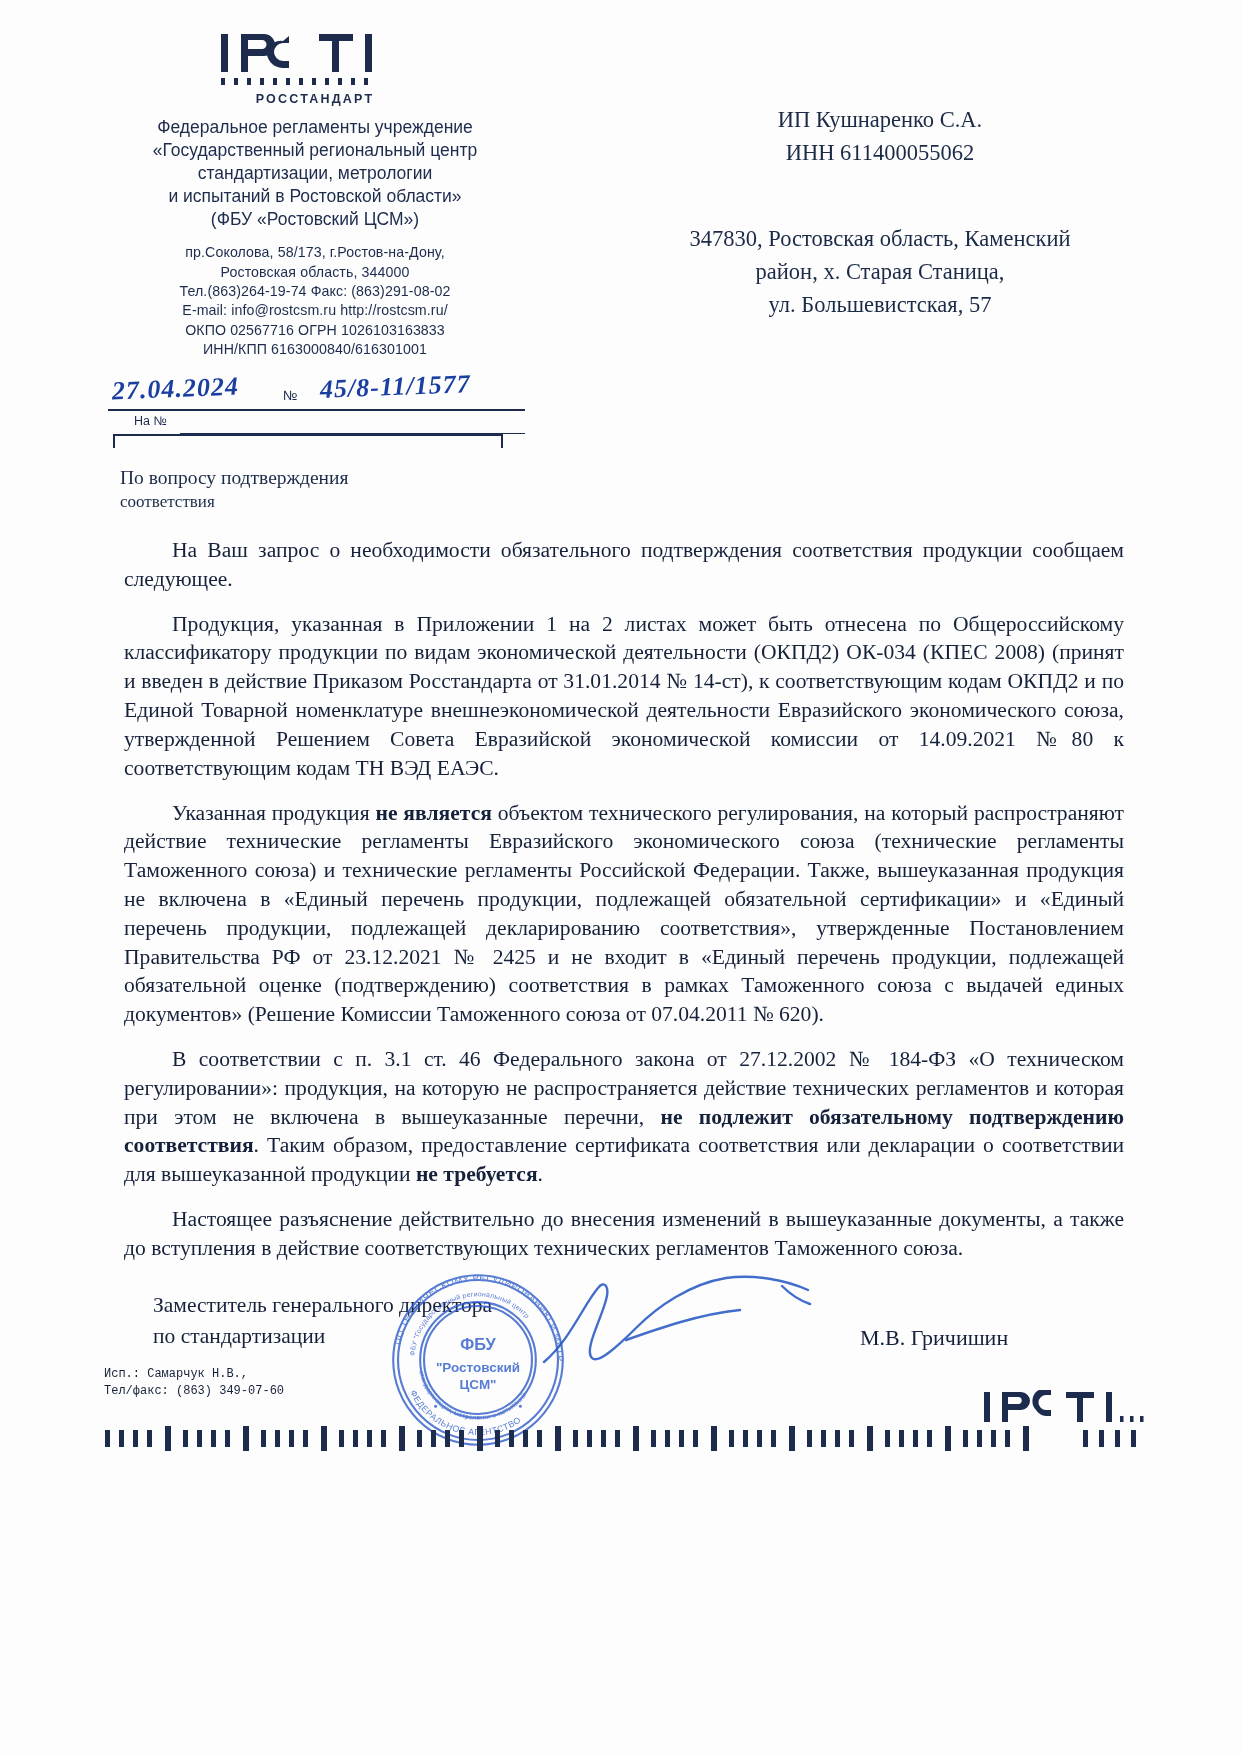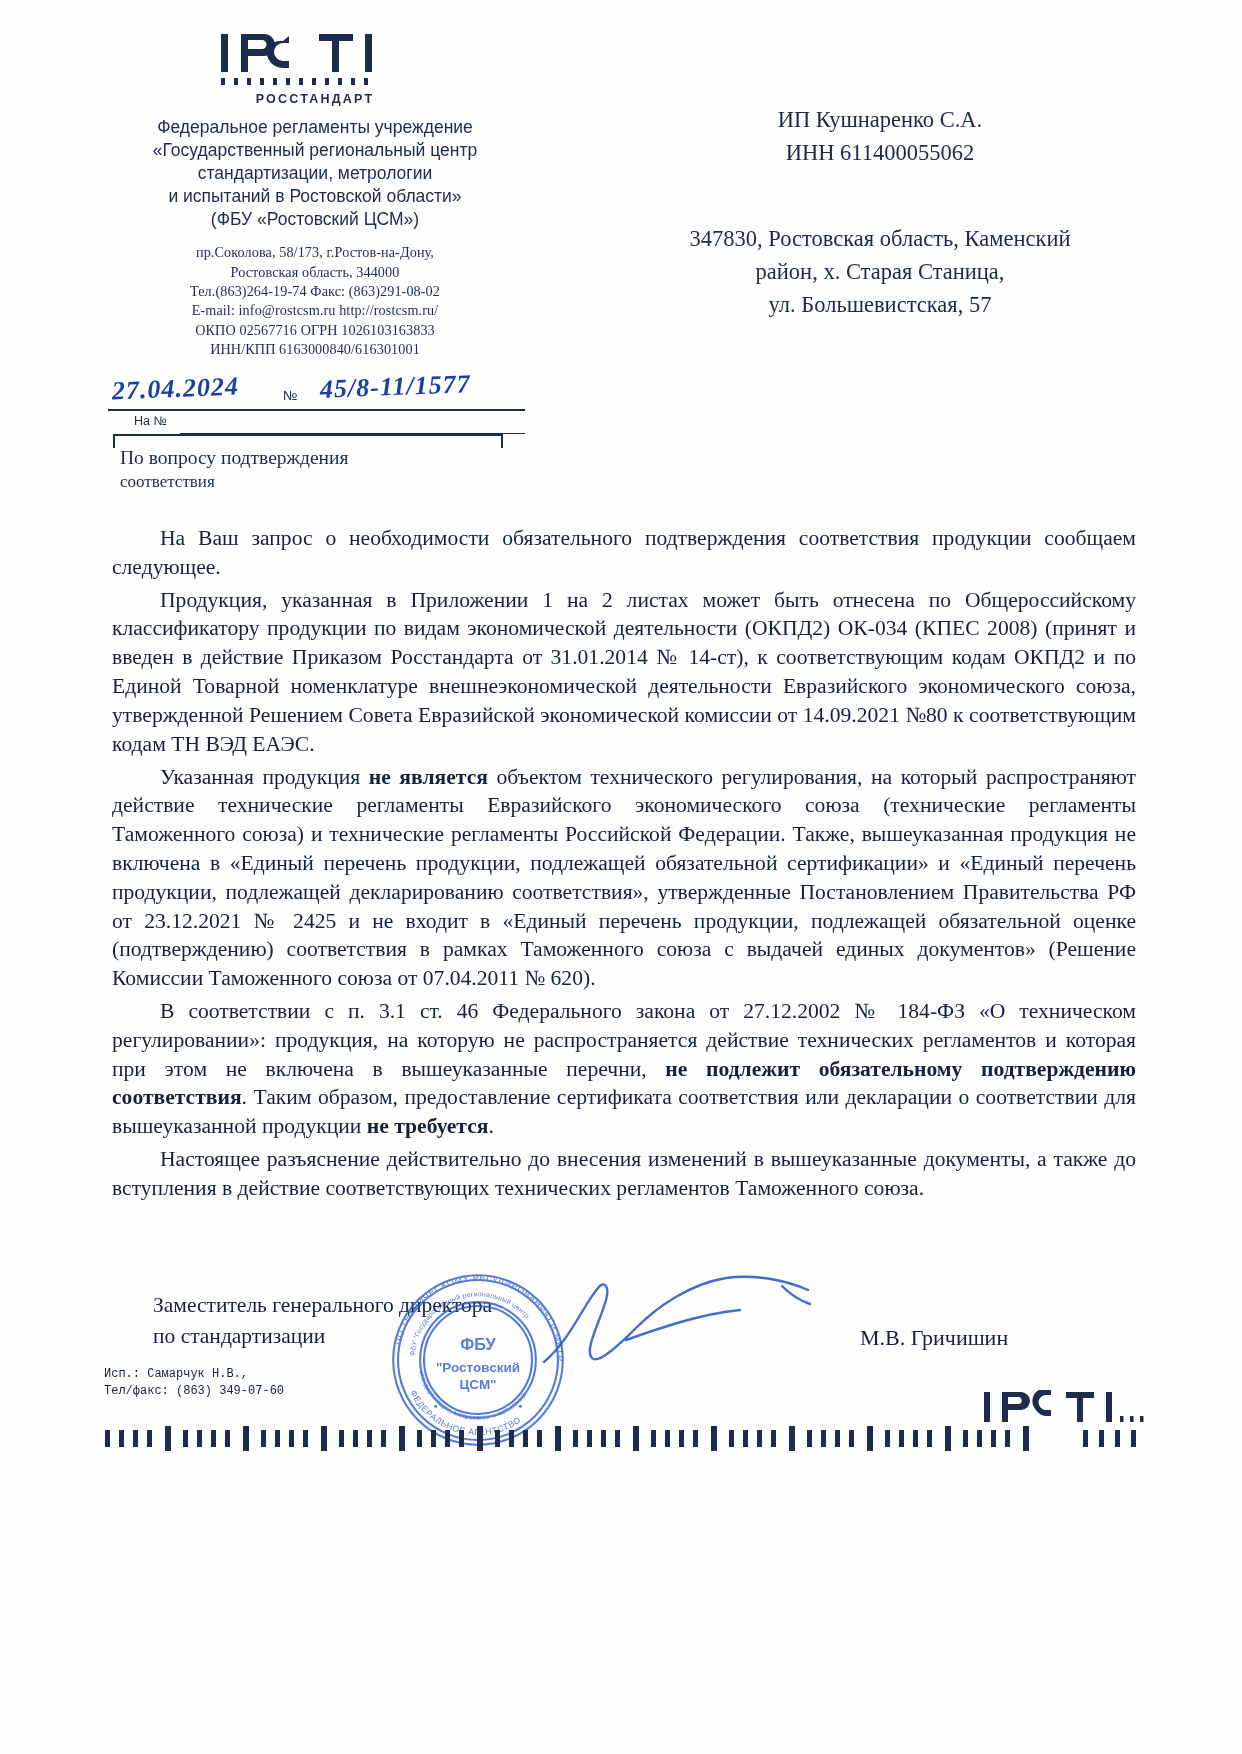--- a/index.html
+++ b/index.html
@@ -45,21 +45,21 @@
     margin-bottom: 10px;
   }
   .org-name {
     font-family: "Liberation Sans", sans-serif;
     font-size: 17.5px;
     line-height: 1.32;
     color: #1d2b4d;
   }
   .org-name div { white-space: nowrap; }
   .contact-block {
-    font-family: Liberation Serif, serif;
+    font-family: Liberation Sans, sans-serif;
     font-size: 14.2px;
     line-height: 1.36;
     color: #1d2b4d;
     margin-top: 12px;
     letter-spacing: 0.1px;
   }
   .contact-block div { white-space: nowrap; }
 
   
   .date-row {
@@ -119,21 +119,21 @@
     position:absolute; left:0; top:0; width: 390px; height:1.6px; background:#1d2b4d;
   }
   .subject-frame .br-left {
     position:absolute; left:0; top:0; width:1.6px; height:14px; background:#1d2b4d;
   }
   .subject-frame .br-right {
     position:absolute; right:40px; top:0; width:1.6px; height:14px; background:#1d2b4d;
   }
   .subject-text {
     position: absolute;
-    left: 120px; top: 445px;
+    left: 120px; top: 465px;
     width: 430px;
     font-family: "Liberation Serif", serif;
     font-size: 19.5px;
     line-height: 1.35;
     color: #1b2a46;
   }
   .subject-text .l2 { font-size: 17px; }
 
   
   .addressee {
@@ -153,21 +153,21 @@
     position: absolute;
     left: 108px;
     top: 520px;
     width: 1032px;
     font-family: "Liberation Serif", serif;
     font-size: 21.6px;
     line-height: 1.335;
     color: #15213a;
   }
   .body-text p {
-    margin: 4px;
+    margin: 16px;
     text-align: justify;
     text-indent: 48px;
     text-justify: inter-word;
   }
   .b { font-weight: 700; }
 
   
   .sig-left {
     position: absolute;
     left: 153px; top: 1290px;

